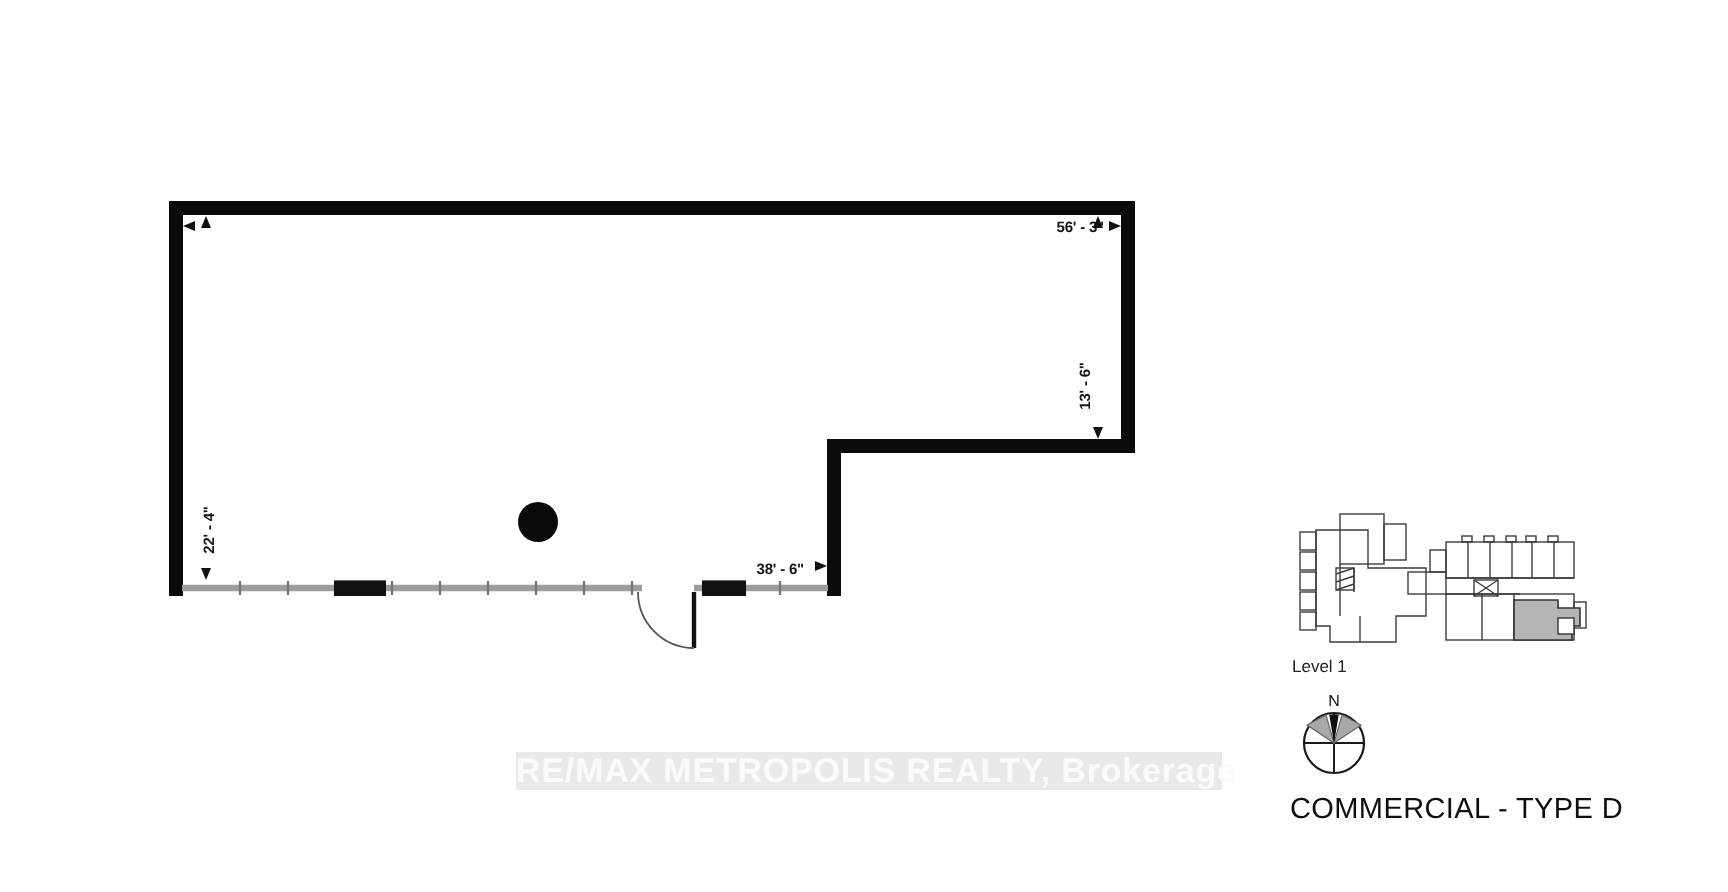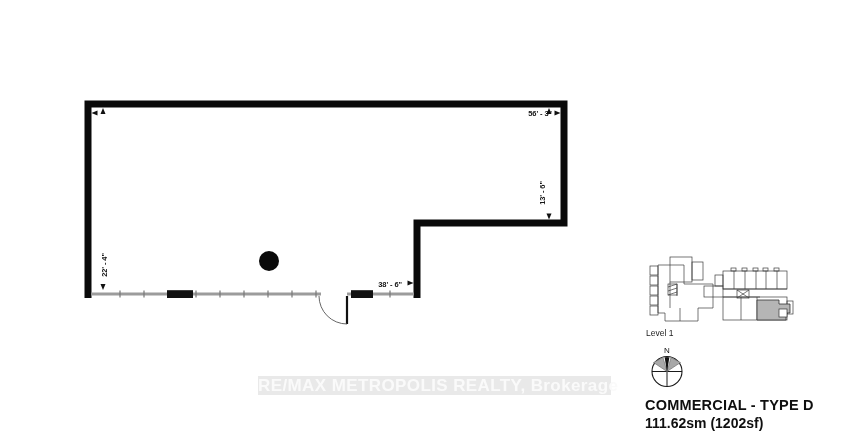--- a/index.html
+++ b/index.html
@@ -12,21 +12,21 @@
     font-family:"Liberation Sans","DejaVu Sans",sans-serif;
     font-size:7.5px;font-weight:bold;fill:#151515;letter-spacing:-0.1px;
   }
   .keyplan-label{font-family:"Liberation Sans",sans-serif;font-size:8.5px;fill:#222;}
   .north-label{font-family:"Liberation Sans",sans-serif;font-size:8px;fill:#111;}
   .watermark{
     position:absolute;left:258px;top:376px;width:353px;height:19px;
     background:#e9e9e9;color:#fafafa;font-size:17px;font-weight:bold;
     text-align:center;line-height:19px;letter-spacing:0.4px;white-space:nowrap;
   }
-  .unit-titles{position:absolute;left:645px;top:396px;color:#0f0f0f;font-weight:bold;}
+  .unit-titles{position:absolute;left:645px;top:396px;color:#0f0f0f;}
   .unit-type{font-size:14.5px;line-height:18px;letter-spacing:0.2px;}
   .unit-area{font-size:14px;line-height:18px;}
 </style>
 </head>
 <body>
 
 <div class="canvas">
 
   <svg class="plan-svg" viewBox="0 0 864 446">
 
@@ -124,16 +124,15 @@
       <polygon points="667,371.5 653.5,362.5 663,357.5" fill="#a8a8a8" stroke="#666" stroke-width="0.6"></polygon>
       <polygon points="667,371.5 680.5,362.5 671,357.5" fill="#a8a8a8" stroke="#666" stroke-width="0.6"></polygon>
       <polygon points="664.6,357.2 669.4,357.2 667,371.5" fill="#111"></polygon>
     </g>
   </svg>
 
   <div class="watermark">RE/MAX METROPOLIS REALTY, Brokerage</div>
 
   <div class="unit-titles">
     <div class="unit-type">COMMERCIAL - TYPE D</div>
-    <div class="unit-area">111.62sm (1202sf)</div>
   </div>
 
 </div>
 
 </body></html>

